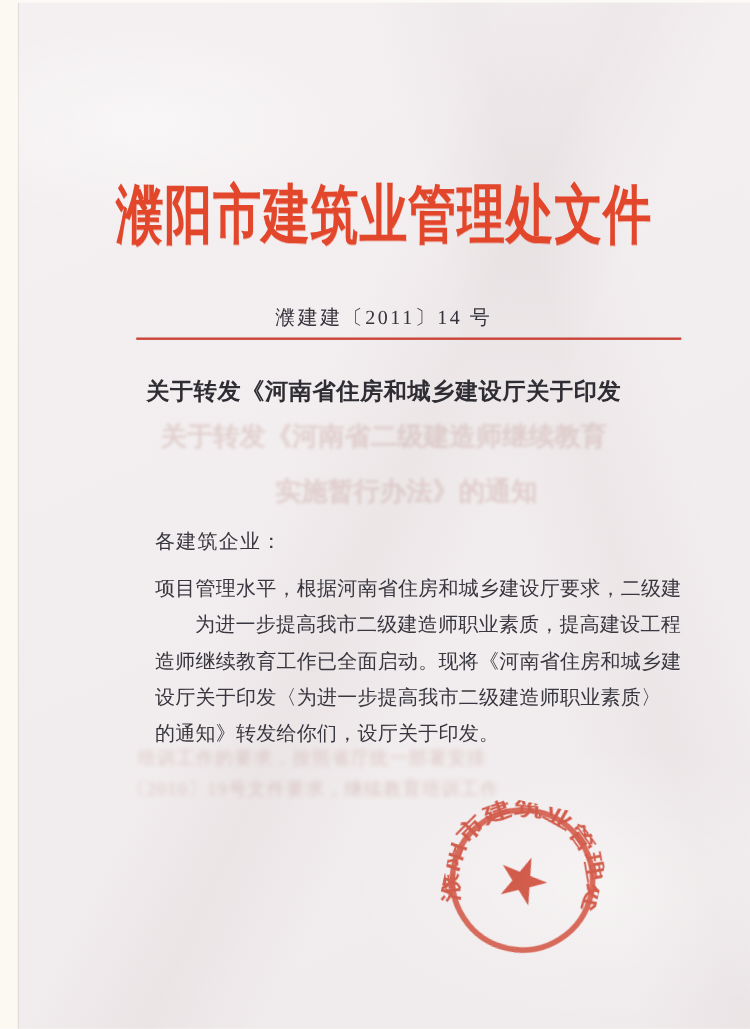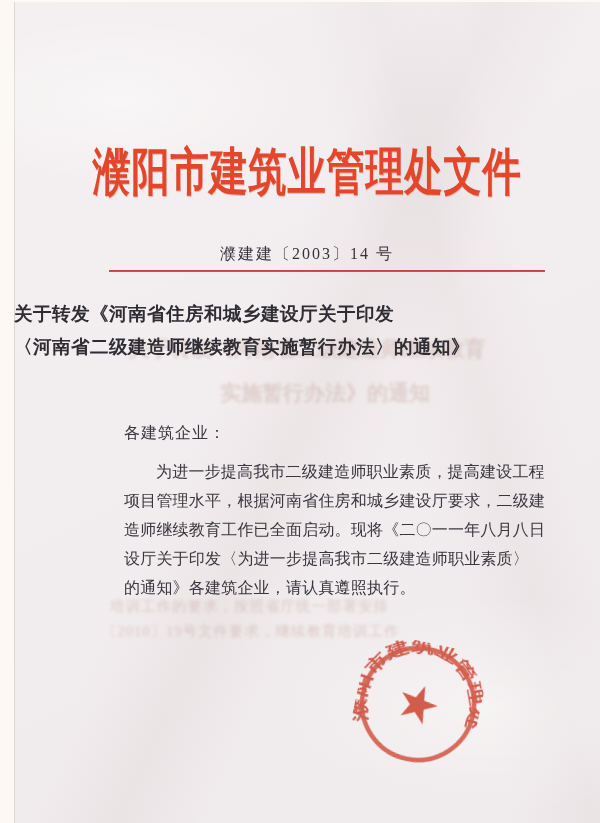--- a/index.html
+++ b/index.html
@@ -48,20 +48,21 @@
     letter-spacing: 2px;
   }
   .red-line {
     position: absolute;
     top: 268px; left: 95px; width: 436px; height: 2px;
     background: linear-gradient(to bottom, #c43d33, #d4584a);
   }
   .doc-title {
     position: absolute;
     top: 296px; left: 0; width: 100%;
+    text-align: center;
     font-weight: bold;
     font-size: 18.5px;
     line-height: 33px;
     color: #2e2d33;
     letter-spacing: 0.5px;
   }
   .salutation {
     position: absolute;
     top: 421px; left: 110px;
     font-size: 16px;
@@ -127,37 +128,36 @@
 
 <div class="paper">
 
   <div class="ghost ghost-title g1">关于转发《河南省二级建造师继续教育</div>
   <div class="ghost ghost-title g2">实施暂行办法》的通知</div>
   <div class="ghost ghost-small g3">培训工作的要求，按照省厅统一部署安排</div>
   <div class="ghost ghost-small g4">〔2010〕19号文件要求，继续教育培训工作</div>
 
   <div class="header-title">濮阳市建筑业管理处文件</div>
 
-  <div class="doc-number">濮建建〔2003〕14 号</div>
+  <div class="doc-number">濮建建〔2011〕14 号</div>
 
   <div class="red-line"></div>
 
   <div class="doc-title">
     <div>关于转发《河南省住房和城乡建设厅关于印发</div>
-    <div>〈河南省二级建造师继续教育实施暂行办法〉的通知》</div>
   </div>
 
   <div class="salutation">各建筑企业：</div>
 
   <div class="body-text">
+    <div class="body-line">项目管理水平，根据河南省住房和城乡建设厅要求，二级建</div>
     <div class="body-line indent">为进一步提高我市二级建造师职业素质，提高建设工程</div>
-    <div class="body-line">项目管理水平，根据河南省住房和城乡建设厅要求，二级建</div>
-    <div class="body-line">造师继续教育工作已全面启动。现将《二〇一一年八月八日</div>
+    <div class="body-line">造师继续教育工作已全面启动。现将《河南省住房和城乡建</div>
     <div class="body-line">设厅关于印发〈为进一步提高我市二级建造师职业素质〉</div>
-    <div class="body-line">的通知》各建筑企业，请认真遵照执行。</div>
+    <div class="body-line">的通知》转发给你们，设厅关于印发。</div>
   </div>
 
 
   <div class="stamp">
     <svg viewBox="0 0 124 124" width="124" height="124" xmlns="http://www.w3.org/2000/svg">
       <circle cx="62" cy="62" r="56" fill="none" stroke="#dc5340" stroke-width="4.5" opacity="0.95"></circle>
       <defs>
         <path id="sealArc" d="M 16.5 88.25 A 52.5 52.5 0 1 1 107.5 88.25" fill="none"></path>
       </defs>
       <text font-size="17" font-weight="bold" fill="#d84c38" font-family="Liberation Serif, DejaVu Serif, serif">

